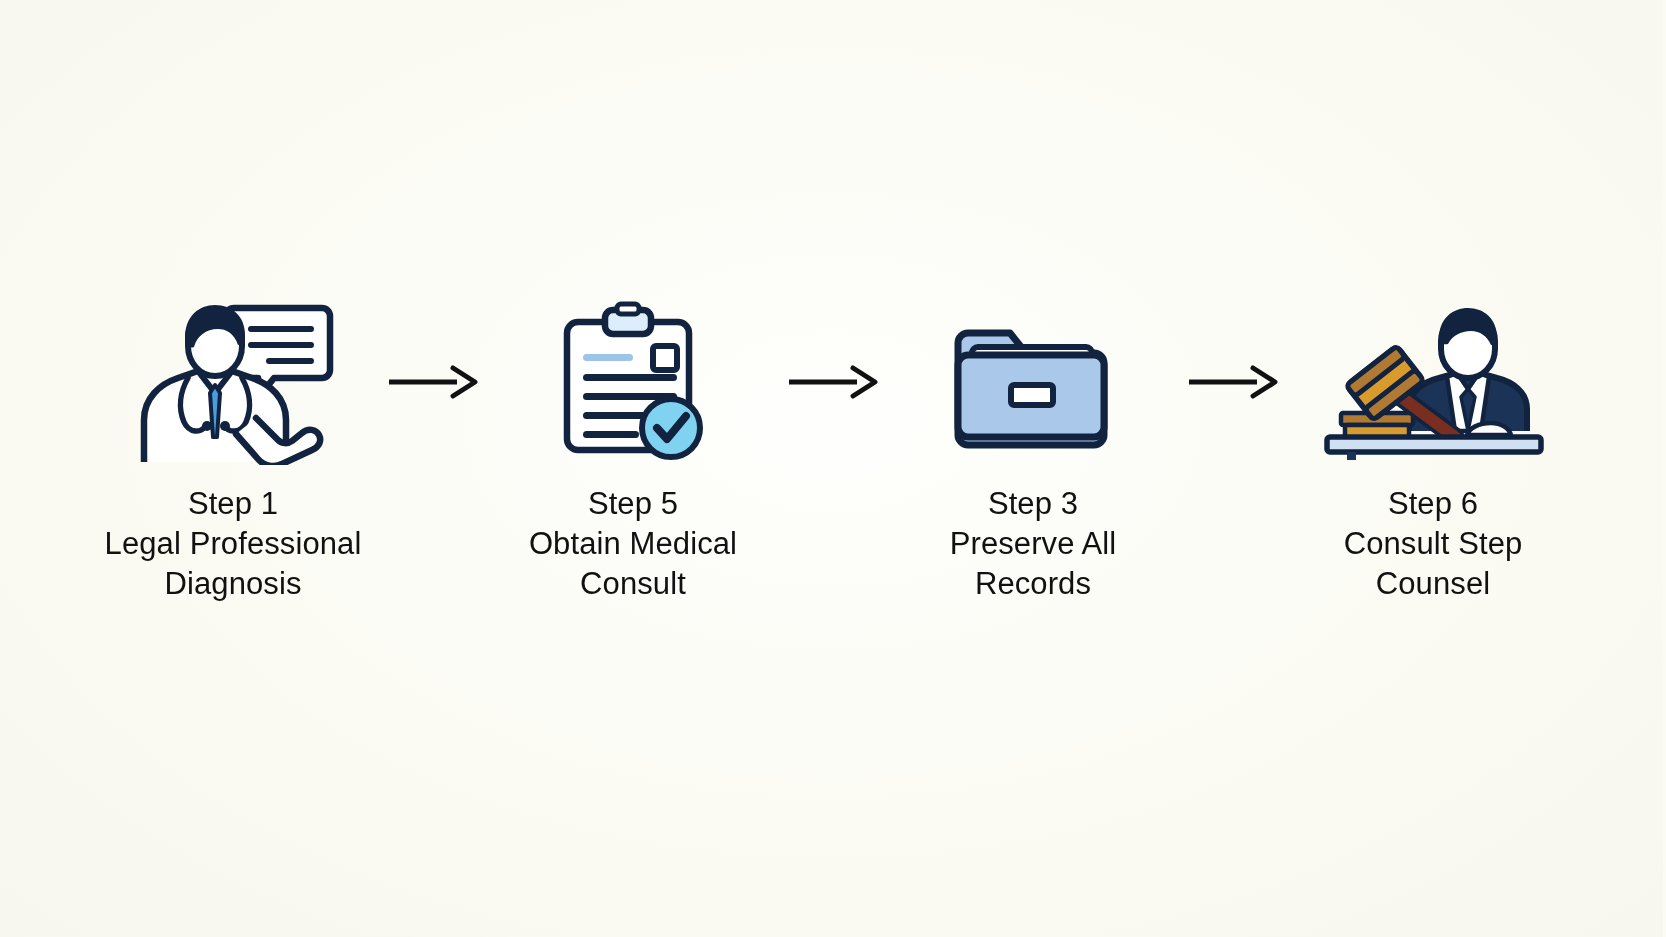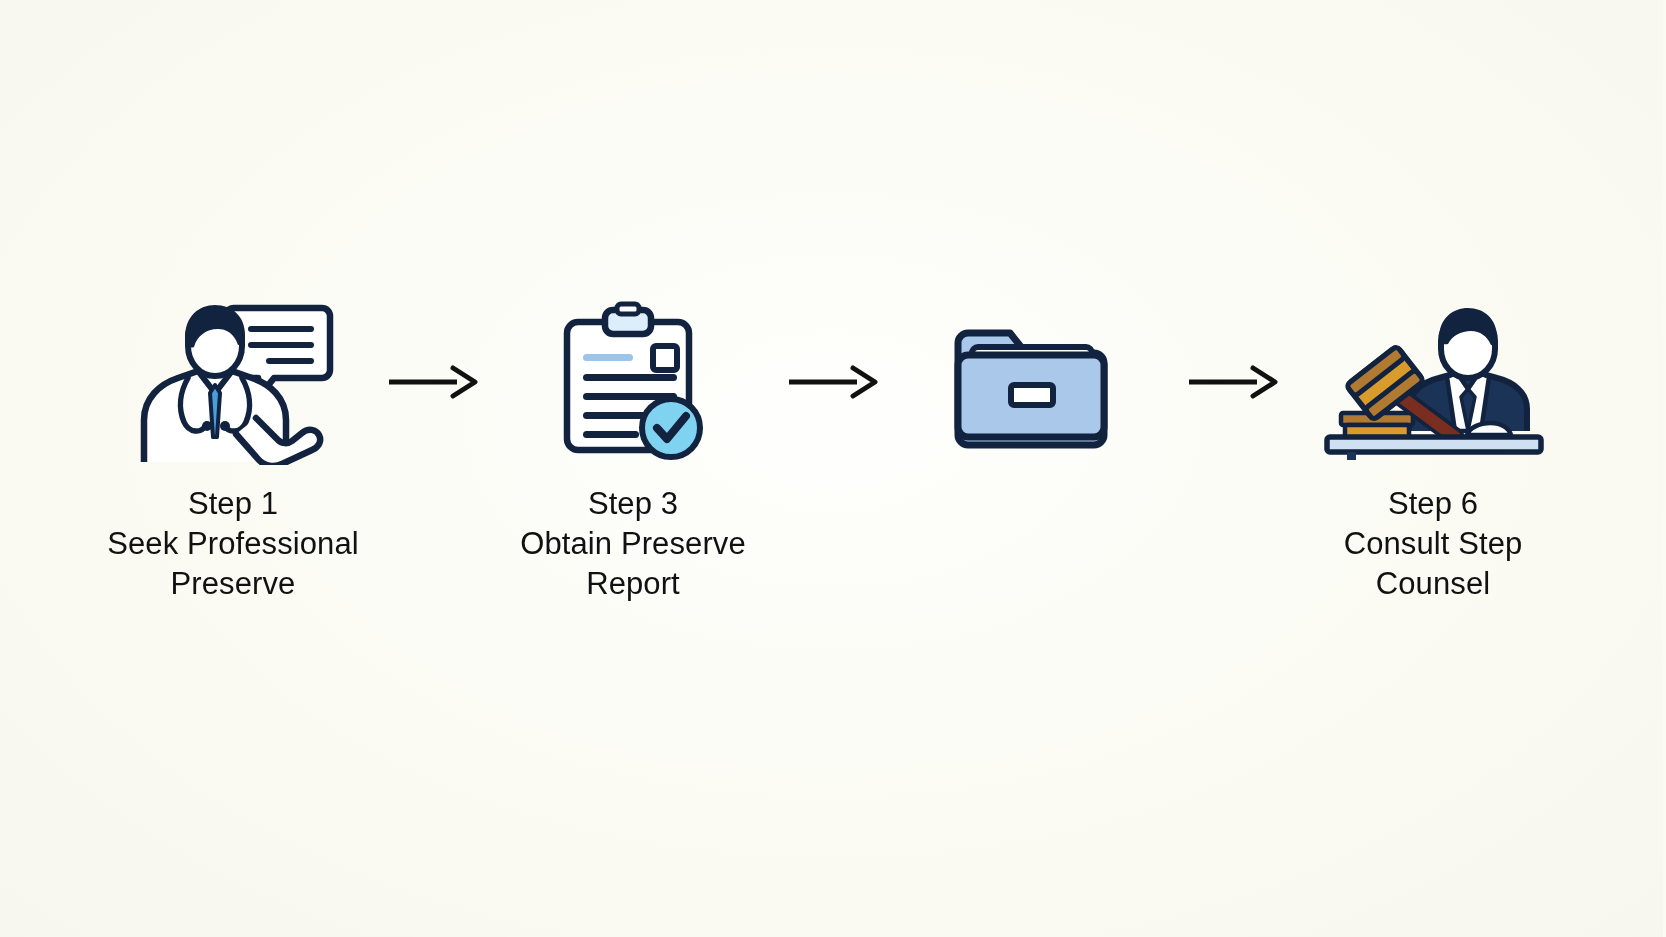--- a/index.html
+++ b/index.html
@@ -107,21 +107,21 @@
             <path d="M62 78 c-8 14 -10 30 -4 44 c5 11 17 12 22 3" fill="none" stroke="#11233f" stroke-width="5.5" stroke-linecap="round"></path>
             <path d="M116 78 c8 14 10 30 4 44 c-5 11 -17 12 -22 3" fill="none" stroke="#11233f" stroke-width="5.5" stroke-linecap="round"></path>
             <circle cx="81" cy="126" r="5" fill="#11233f"></circle>
             <circle cx="99" cy="126" r="5" fill="#11233f"></circle>
 
             <path d="M130 118 l22 22 c4 4 10 4 14 1 l10 -8 c6 -5 14 -4 17 2 c3 6 0 12 -7 15 l-30 14 c-8 4 -18 2 -24 -5 l-22 -25" fill="#ffffff" stroke="#11233f" stroke-width="6.5" stroke-linejoin="round" stroke-linecap="round"></path>
           </svg>
         </div>
         <div class="step-caption">
           <span class="step-num">Step 1</span>
-          <span class="step-title">Seek Professional Preserve</span>
+          <span class="step-title">Legal Professional Diagnosis</span>
         </div>
       </div>
 
       <div class="arrow">
         <svg width="92" height="34" viewBox="0 0 92 34">
           <line x1="2" y1="17" x2="70" y2="17" stroke="#111111" stroke-width="5"></line>
           <polyline points="66,3 88,17 66,31" fill="none" stroke="#111111" stroke-width="5" stroke-linecap="round" stroke-linejoin="round"></polyline>
         </svg>
       </div>
 
@@ -140,22 +140,22 @@
             <rect x="30" y="74" width="94" height="7" rx="3.5" fill="#11233f"></rect>
             <rect x="30" y="93" width="94" height="7" rx="3.5" fill="#11233f"></rect>
             <rect x="30" y="112" width="80" height="7" rx="3.5" fill="#11233f"></rect>
             <rect x="30" y="131" width="56" height="7" rx="3.5" fill="#11233f"></rect>
 
             <circle cx="118" cy="128" r="29" fill="#7fd2f0" stroke="#11233f" stroke-width="6"></circle>
             <polyline points="104,128 114,139 133,116" fill="none" stroke="#11233f" stroke-width="8" stroke-linecap="round" stroke-linejoin="round"></polyline>
           </svg>
         </div>
         <div class="step-caption">
-          <span class="step-num">Step 3</span>
-          <span class="step-title">Obtain Preserve Report</span>
+          <span class="step-num">Step 5</span>
+          <span class="step-title">Obtain Medical Consult</span>
         </div>
       </div>
 
       <div class="arrow">
         <svg width="92" height="34" viewBox="0 0 92 34">
           <line x1="2" y1="17" x2="70" y2="17" stroke="#111111" stroke-width="5"></line>
           <polyline points="66,3 88,17 66,31" fill="none" stroke="#111111" stroke-width="5" stroke-linecap="round" stroke-linejoin="round"></polyline>
         </svg>
       </div>
 
@@ -165,20 +165,24 @@
 
             <path d="M12 36 a10 10 0 0 1 10 -10 h42 l16 20 h68 a10 10 0 0 1 10 10 v72 a10 10 0 0 1 -10 10 h-126 a10 10 0 0 1 -10 -10 z" fill="#a9c8ea" stroke="#11233f" stroke-width="7" stroke-linejoin="round"></path>
 
             <path d="M26 46 a6 6 0 0 1 6 -6 h108 a6 6 0 0 1 6 6 v10 h-120 z" fill="#ffffff" stroke="#11233f" stroke-width="6" stroke-linejoin="round"></path>
 
             <path d="M12 58 a10 10 0 0 1 10 -10 h126 a10 10 0 0 1 10 10 v62 a10 10 0 0 1 -10 10 h-126 a10 10 0 0 1 -10 -10 z" fill="#a9c8ea" stroke="#11233f" stroke-width="7" stroke-linejoin="round"></path>
 
             <rect x="65" y="78" width="42" height="20" rx="3" fill="#ffffff" stroke="#11233f" stroke-width="6"></rect>
           </svg>
         </div>
+        <div class="step-caption">
+          <span class="step-num">Step 3</span>
+          <span class="step-title">Preserve All Records</span>
+        </div>
       </div>
 
       <div class="arrow">
         <svg width="92" height="34" viewBox="0 0 92 34">
           <line x1="2" y1="17" x2="70" y2="17" stroke="#111111" stroke-width="5"></line>
           <polyline points="66,3 88,17 66,31" fill="none" stroke="#111111" stroke-width="5" stroke-linecap="round" stroke-linejoin="round"></polyline>
         </svg>
       </div>
 
       <div class="step">

